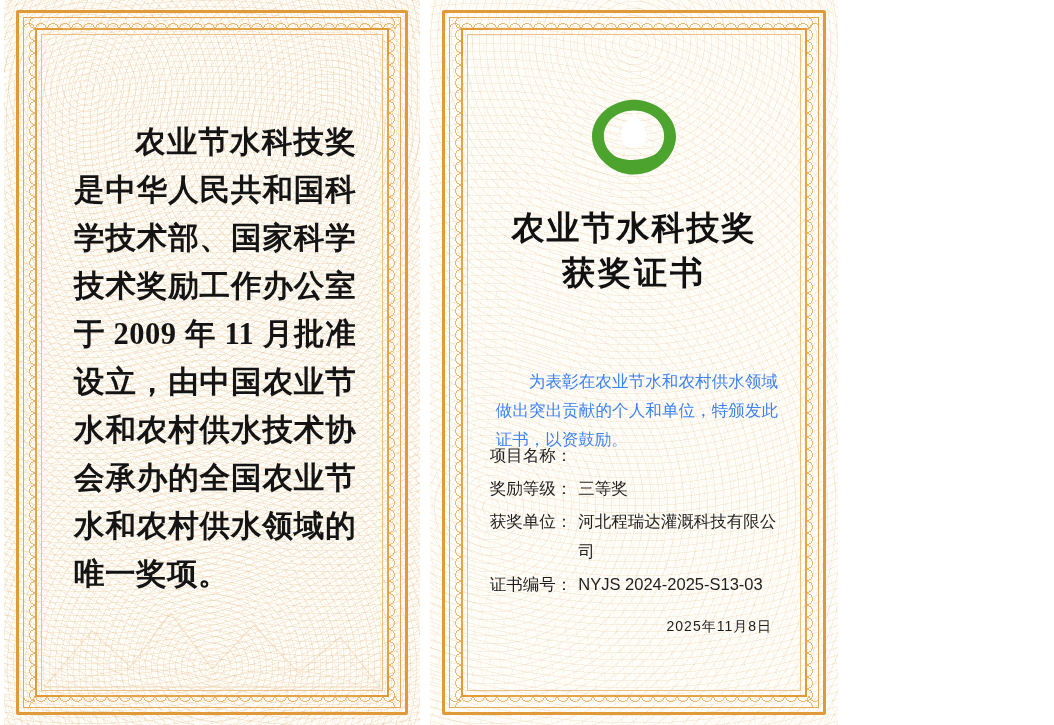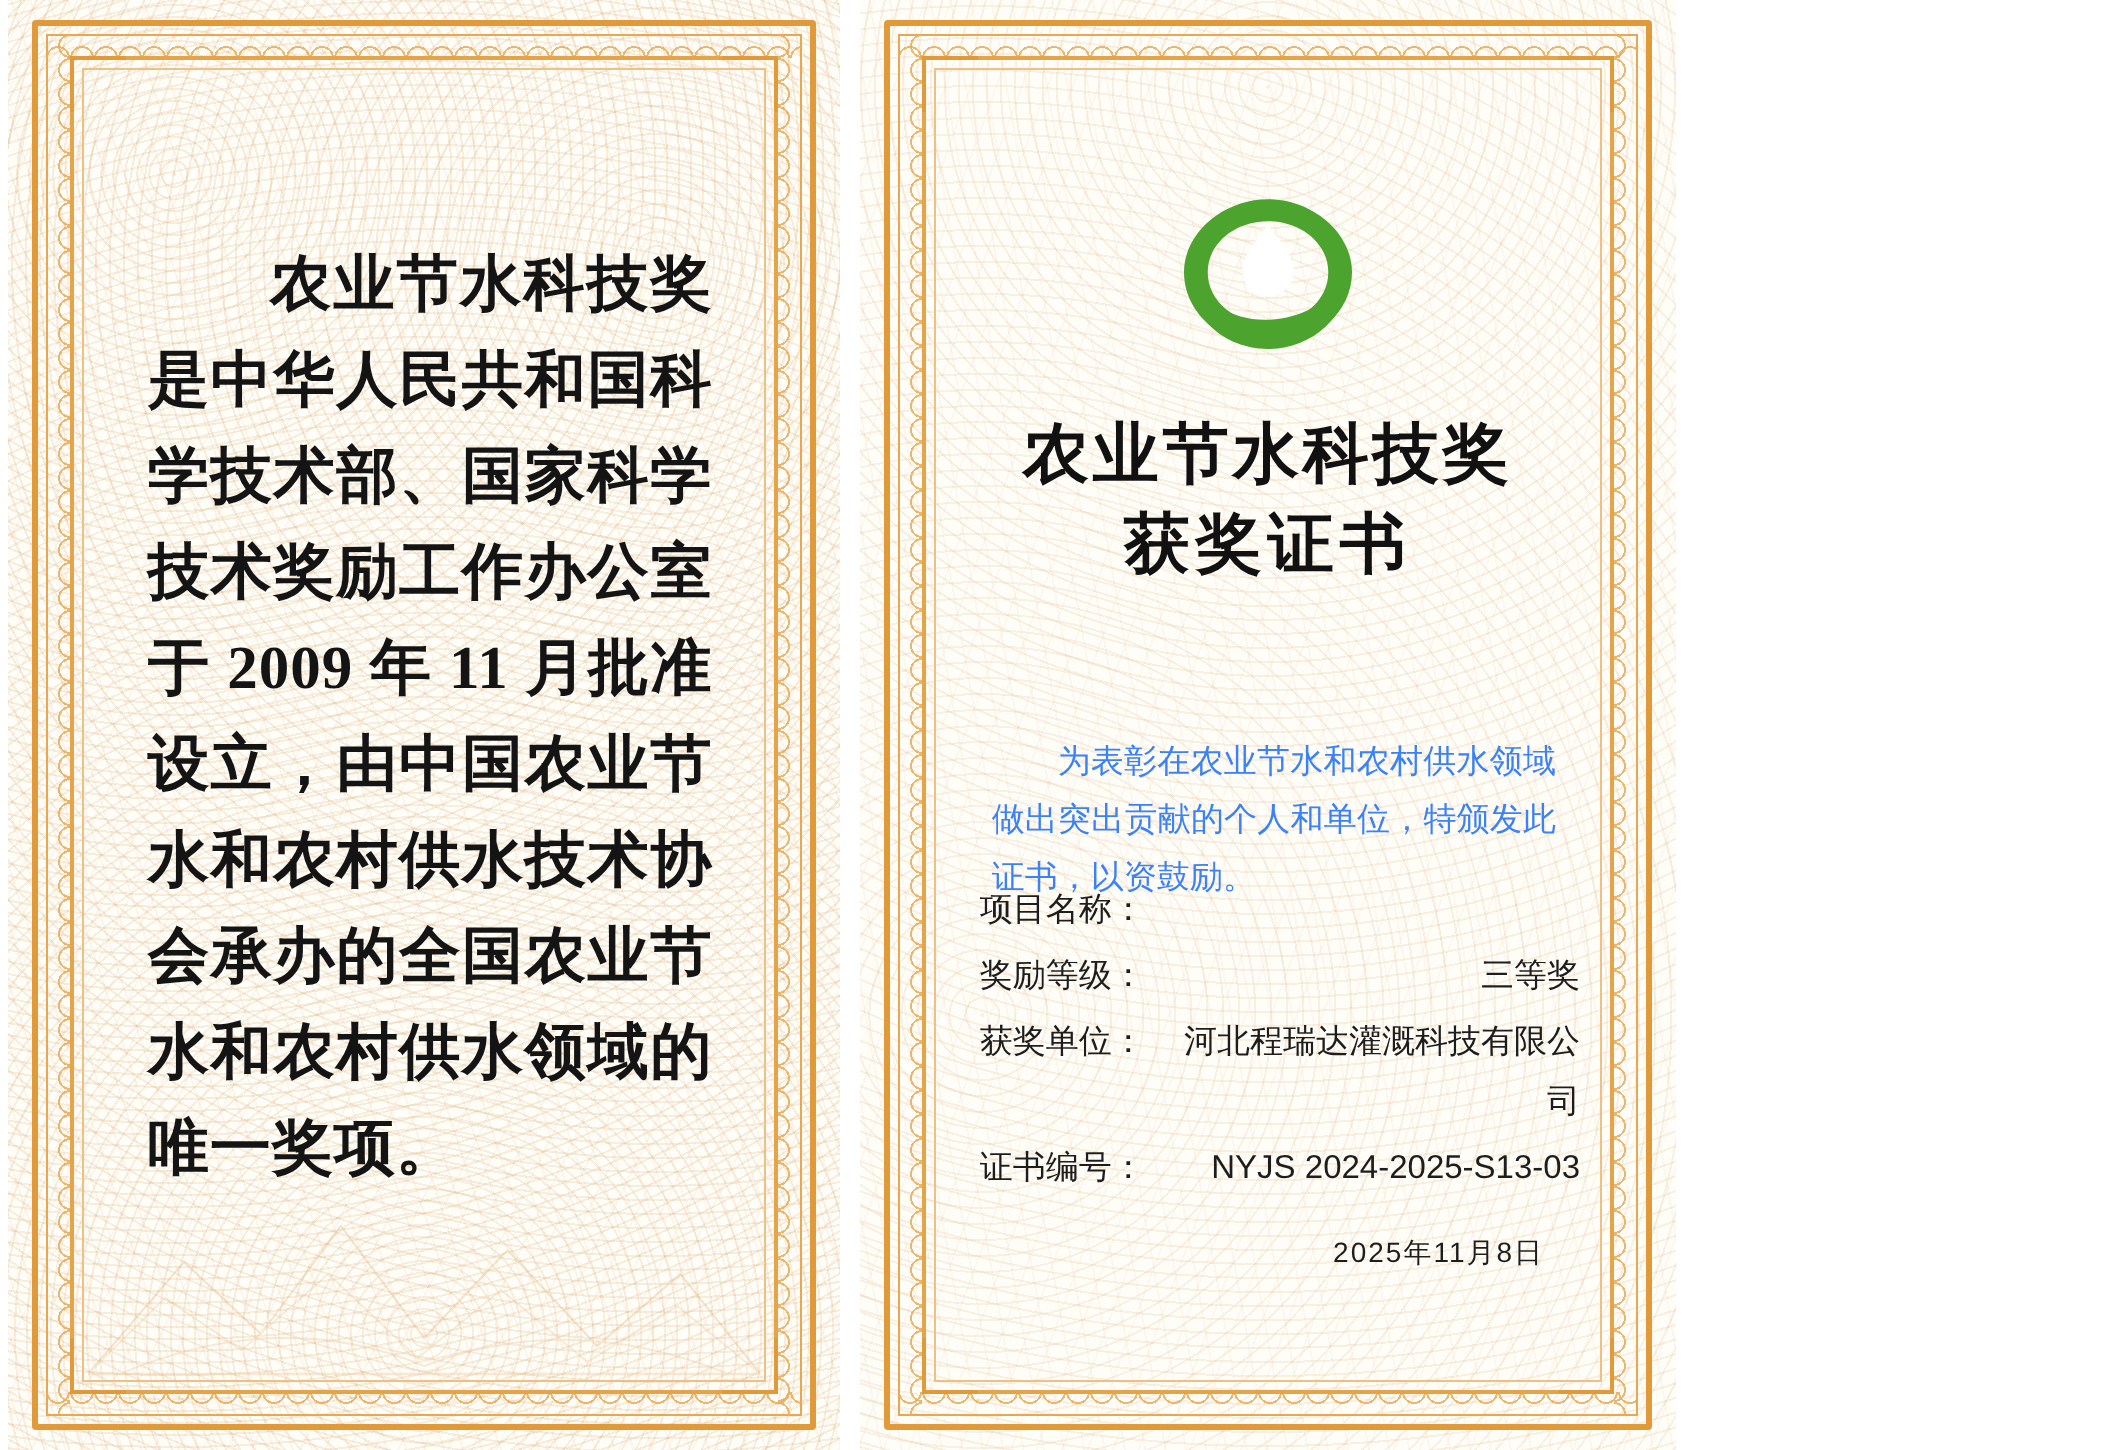--- a/index.html
+++ b/index.html
@@ -212,21 +212,20 @@
     right: 48px;
     font-family: "Liberation Sans", sans-serif;
     font-size: 16.5px;
     line-height: 30px;
     color: #1d1d1d;
   }
   .field-row {
     display: flex;
     align-items: flex-start;
     margin-bottom: 3px;
-    text-align: right;
   }
   .field-label {
     flex: 0 0 auto;
     white-space: nowrap;
     color: #1d1d1d;
   }
   .field-value {
     flex: 1 1 auto;
     padding-left: 6px;
   }

